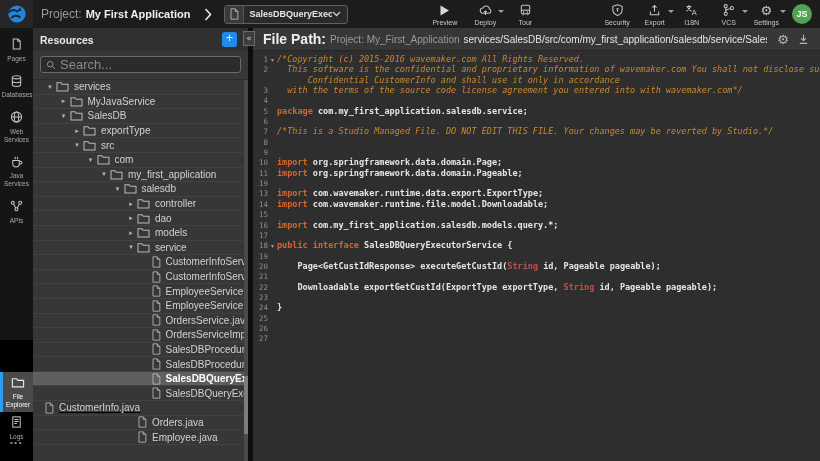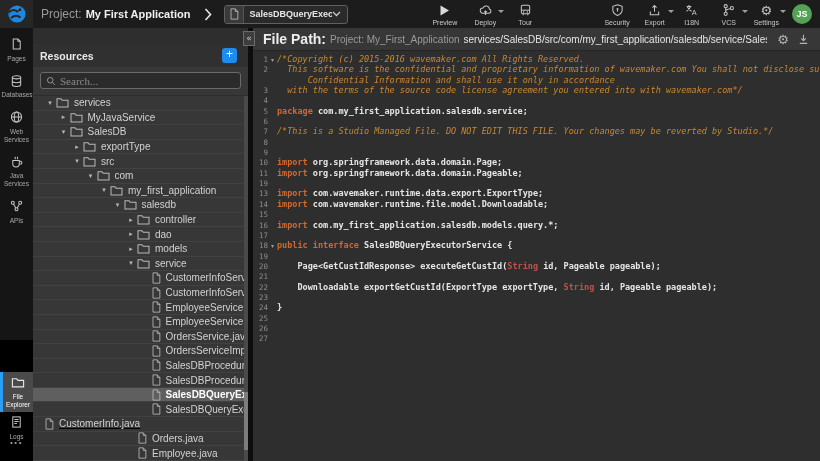--- a/index.html
+++ b/index.html
@@ -42,31 +42,31 @@
   .rail-item { display:flex; flex-direction:column; align-items:center; color:#a9a9a9;
                font-size:6.5px; text-align:center; line-height:1.2; padding:3px 0; cursor:pointer; }
   .rail-item svg { margin-bottom:2px; }
   .rail-item .rl { max-width:30px; }
   .rail-bottom { position:absolute; top:344px; left:0; right:0; }
   .rail-item.active { background:#4a4a4a; border-left:3px solid #2a9df4; color:#fff; padding:4px 0; }
   .rail-more { position:absolute; top:410px; width:100%; text-align:center; color:#9a9a9a;
                font-size:8px; letter-spacing:1.5px; cursor:pointer; }
 
   
-  .resources { position:absolute; left:33px; top:44px; width:215px; bottom:0; background:#373737;
+  .resources { position:absolute; left:33px; top:28px; width:215px; bottom:0; background:#373737;
                display:flex; flex-direction:column; z-index:5; }
   .res-header { height:23px; display:flex; align-items:center; padding:0 7px; background:#303030; flex-shrink:0; }
   .res-title { color:#e8e8e8; font-size:10.5px; font-weight:bold; flex:1; }
   .add-btn { width:15px; height:15px; background:#1f8ced; color:#fff; border-radius:3px;
              font-size:12px; line-height:13px; text-align:center; cursor:pointer; margin-right:4px; }
   .res-search { padding:5px 7px 6px; flex-shrink:0; }
   .search-box { display:flex; align-items:center; border:1px solid #6a6a6a; border-radius:3px;
                 background:#2b2b2b; height:17px; padding:0 5px; gap:4px; }
   .search-box input { background:transparent; border:none; outline:none; color:#ccc;
-                      font-size:11px; width:100%; font-family:Liberation Serif, serif; }
+                      font-size:13px; width:100%; font-family:Liberation Sans, sans-serif; }
   .search-box input::placeholder { color:#8a8a8a; }
   .tree { flex:1; overflow:hidden; position:relative; border-top:1px solid #2c2c2c; }
   .tree-row { height:14.6px; border-bottom:1px solid #414141; display:flex; align-items:center;
               white-space:nowrap; overflow:hidden; cursor:pointer; }
   .tree-row .caret { width:10px; font-size:7px; color:#b5b5b5; text-align:center; flex-shrink:0;
                      font-family:"DejaVu Sans",sans-serif; }
   .tree-row .t-icon { flex-shrink:0; margin:0 5px 0 1px; display:flex; }
   .tree-row .t-label { color:#d2d2d2; font-size:10px; }
   .tree-row.selected { background:#5f5f5f; }
   .tree-row.selected .t-label { color:#fff; font-weight:bold; }
@@ -558,21 +558,21 @@
   <span class="fp-dl">
     <svg width="13" height="13" viewBox="0 0 14 14">
         <path d="M7 2 v6 M4.5 5.8 L7 8.3 L9.5 5.8 M3 11.2 h8" stroke="#b5b5b5" stroke-width="1.2" fill="none"></path>
       </svg>
   </span>
 </div>
 
 <div class="editor" id="editor">
     <div class="code-row"><span class="ln">1</span><span class="fold">▾</span><span class="code-text"><span class="c">/*Copyright (c) 2015-2016 wavemaker.com All Rights Reserved.</span></span></div>
     <div class="code-row"><span class="ln">2</span><span class="fold"></span><span class="code-text"><span class="c">  This software is the confidential and proprietary information of wavemaker.com You shall not disclose such</span></span></div>
-    <div class="code-row"><span class="ln"></span><span class="fold"></span><span class="code-text"><span class="c">      Confidential Information and shall use it only in accordance</span></span></div>
+    <div class="code-row"><span class="ln"></span><span class="fold"></span><span class="code-text"><span class="c">      Confidential CustomerInfo and shall use it only in accordance</span></span></div>
     <div class="code-row"><span class="ln">3</span><span class="fold"></span><span class="code-text"><span class="c">  with the terms of the source code license agreement you entered into with wavemaker.com*/</span></span></div>
     <div class="code-row"><span class="ln">4</span><span class="fold"></span><span class="code-text"></span></div>
     <div class="code-row"><span class="ln">5</span><span class="fold"></span><span class="code-text"><span class="k">package</span><span class="p"> com.my_first_application.salesdb.service;</span></span></div>
     <div class="code-row"><span class="ln">6</span><span class="fold"></span><span class="code-text"></span></div>
     <div class="code-row"><span class="ln">7</span><span class="fold"></span><span class="code-text"><span class="c">/*This is a Studio Managed File. DO NOT EDIT THIS FILE. Your changes may be reverted by Studio.*/</span></span></div>
     <div class="code-row"><span class="ln">8</span><span class="fold"></span><span class="code-text"></span></div>
     <div class="code-row"><span class="ln">9</span><span class="fold"></span><span class="code-text"></span></div>
     <div class="code-row"><span class="ln">10</span><span class="fold"></span><span class="code-text"><span class="k">import</span><span class="p"> org.springframework.data.domain.Page;</span></span></div>
     <div class="code-row"><span class="ln">11</span><span class="fold"></span><span class="code-text"><span class="k">import</span><span class="p"> org.springframework.data.domain.Pageable;</span></span></div>
     <div class="code-row"><span class="ln">19</span><span class="fold"></span><span class="code-text"></span></div>

